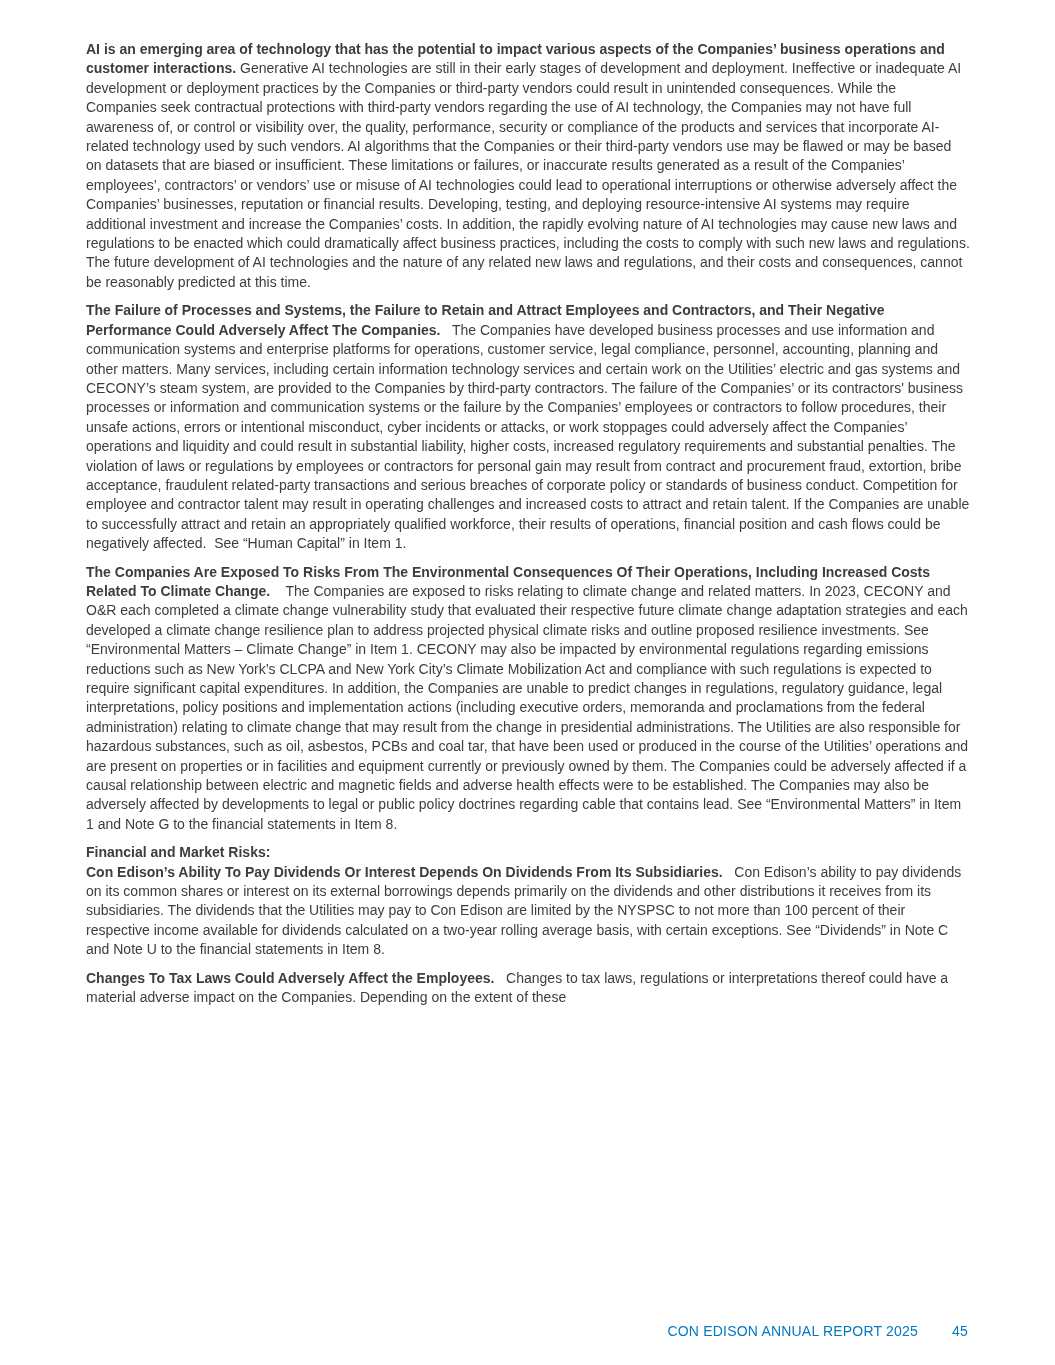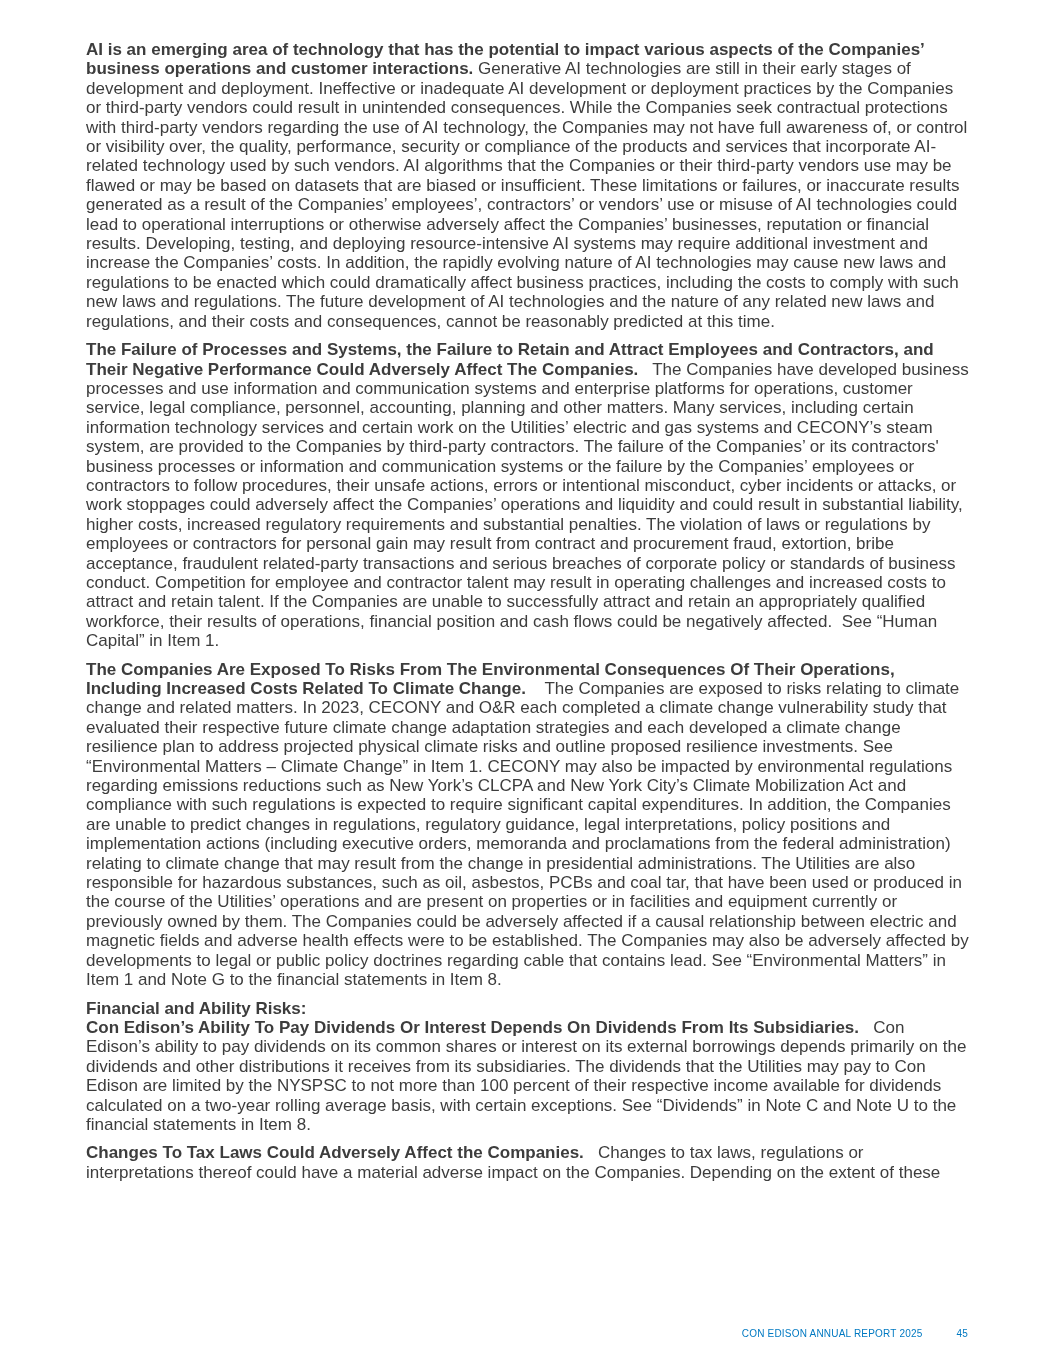--- a/index.html
+++ b/index.html
@@ -11,38 +11,38 @@
     font-family: "Liberation Sans", sans-serif;
     color: #3d3d3d;
     position: relative;
     overflow: hidden;
   }
   .content {
     position: absolute;
     left: 86px;
     top: 40px;
     width: 884px;
-    font-size: 17px;
+    font-size: 14px;
     line-height: 19.4px;
     text-align: left;
   }
   p.para {
     margin: 0 0 9px 0;
     padding: 0;
   }
   p.heading {
     margin: 0;
     padding: 0;
   }
   strong { font-weight: bold; }
   .footer {
     position: absolute;
     right: 87px;
     bottom: 26px;
-    font-size: 10px;
+    font-size: 14px;
     letter-spacing: 0.2px;
     color: #0079c2;
     white-space: nowrap;
   }
   .footer .pagenum {
     display: inline-block;
     margin-left: 34px;
   }
 </style>
 </head>
@@ -52,25 +52,25 @@
 
   <div class="content">
 
     <p class="para"><strong>AI is an emerging area of technology that has the potential to impact various aspects of the Companies’ business operations and customer interactions.</strong><span> Generative AI technologies are still in their early stages of development and deployment. Ineffective or inadequate AI development or deployment practices by the Companies or third-party vendors could result in unintended consequences. While the Companies seek contractual protections with third-party vendors regarding the use of AI technology, the Companies may not have full awareness of, or control or visibility over, the quality, performance, security or compliance of the products and services that incorporate AI-related technology used by such vendors. AI algorithms that the Companies or their third-party vendors use may be flawed or may be based on datasets that are biased or insufficient. These limitations or failures, or inaccurate results generated as a result of the Companies’ employees’, contractors’ or vendors’ use or misuse of AI technologies could lead to operational interruptions or otherwise adversely affect the Companies’ businesses, reputation or financial results. Developing, testing, and deploying resource-intensive AI systems may require additional investment and increase the Companies’ costs. In addition, the rapidly evolving nature of AI technologies may cause new laws and regulations to be enacted which could dramatically affect business practices, including the costs to comply with such new laws and regulations. The future development of AI technologies and the nature of any related new laws and regulations, and their costs and consequences, cannot be reasonably predicted at this time.</span></p>
 
     <p class="para"><strong>The Failure of Processes and Systems, the Failure to Retain and Attract Employees and Contractors, and Their Negative Performance Could Adversely Affect The Companies.</strong><span>&nbsp;&nbsp; The Companies have developed business processes and use information and communication systems and enterprise platforms for operations, customer service, legal compliance, personnel, accounting, planning and other matters. Many services, including certain information technology services and certain work on the Utilities’ electric and gas systems and CECONY’s steam system, are provided to the Companies by third-party contractors. The failure of the Companies’ or its contractors' business processes or information and communication systems or the failure by the Companies’ employees or contractors to follow procedures, their unsafe actions, errors or intentional misconduct, cyber incidents or attacks, or work stoppages could adversely affect the Companies’ operations and liquidity and could result in substantial liability, higher costs, increased regulatory requirements and substantial penalties. The violation of laws or regulations by employees or contractors for personal gain may result from contract and procurement fraud, extortion, bribe acceptance, fraudulent related-party transactions and serious breaches of corporate policy or standards of business conduct. Competition for employee and contractor talent may result in operating challenges and increased costs to attract and retain talent. If the Companies are unable to successfully attract and retain an appropriately qualified workforce, their results of operations, financial position and cash flows could be negatively affected.&nbsp; See “Human Capital” in Item 1.</span></p>
 
 
     <p class="para"><strong>The Companies Are Exposed To Risks From The Environmental Consequences Of Their Operations, Including Increased Costs Related To Climate Change.</strong><span>&nbsp;&nbsp;&nbsp; The Companies are exposed to risks relating to climate change and related matters. In 2023, CECONY and O&amp;R each completed a climate change vulnerability study that evaluated their respective future climate change adaptation strategies and each developed a climate change resilience plan to address projected physical climate risks and outline proposed resilience investments. See “Environmental Matters – Climate Change” in Item 1. CECONY may also be impacted by environmental regulations regarding emissions reductions such as New York’s CLCPA and New York City’s Climate Mobilization Act and compliance with such regulations is expected to require significant capital expenditures. In addition, the Companies are unable to predict changes in regulations, regulatory guidance, legal interpretations, policy positions and implementation actions (including executive orders, memoranda and proclamations from the federal administration) relating to climate change that may result from the change in presidential administrations. The Utilities are also responsible for hazardous substances, such as oil, asbestos, PCBs and coal tar, that have been used or produced in the course of the Utilities’ operations and are present on properties or in facilities and equipment currently or previously owned by them. The Companies could be adversely affected if a causal relationship between electric and magnetic fields and adverse health effects were to be established. The Companies may also be adversely affected by developments to legal or public policy doctrines regarding cable that contains lead. See “Environmental Matters” in Item 1 and Note G to the financial statements in Item 8.</span></p>
 
-    <p class="para heading"><strong>Financial and Ability Risks:</strong></p>
+    <p class="para heading"><strong>Financial and Market Risks:</strong></p>
 
     <p class="para"><strong>Con Edison’s Ability To Pay Dividends Or Interest Depends On Dividends From Its Subsidiaries.</strong><span>&nbsp;&nbsp; Con Edison’s ability to pay dividends on its common shares or interest on its external borrowings depends primarily on the dividends and other distributions it receives from its subsidiaries. The dividends that the Utilities may pay to Con Edison are limited by the NYSPSC to not more than 100 percent of their respective income available for dividends calculated on a two-year rolling average basis, with certain exceptions. See “Dividends” in Note C and Note U to the financial statements in Item 8.</span></p>
 
-    <p class="para"><strong>Changes To Tax Laws Could Adversely Affect the Companies.</strong><span>&nbsp;&nbsp; Changes to tax laws, regulations or interpretations thereof could have a material adverse impact on the Companies. Depending on the extent of these</span></p>
+    <p class="para"><strong>Changes To Tax Laws Could Adversely Affect the Employees.</strong><span>&nbsp;&nbsp; Changes to tax laws, regulations or interpretations thereof could have a material adverse impact on the Companies. Depending on the extent of these</span></p>
 
   </div>
 
   <div class="footer">
     <span>CON EDISON ANNUAL REPORT 2025</span><span class="pagenum">45</span>
   </div>
 
 </div>
 
 </body></html>

